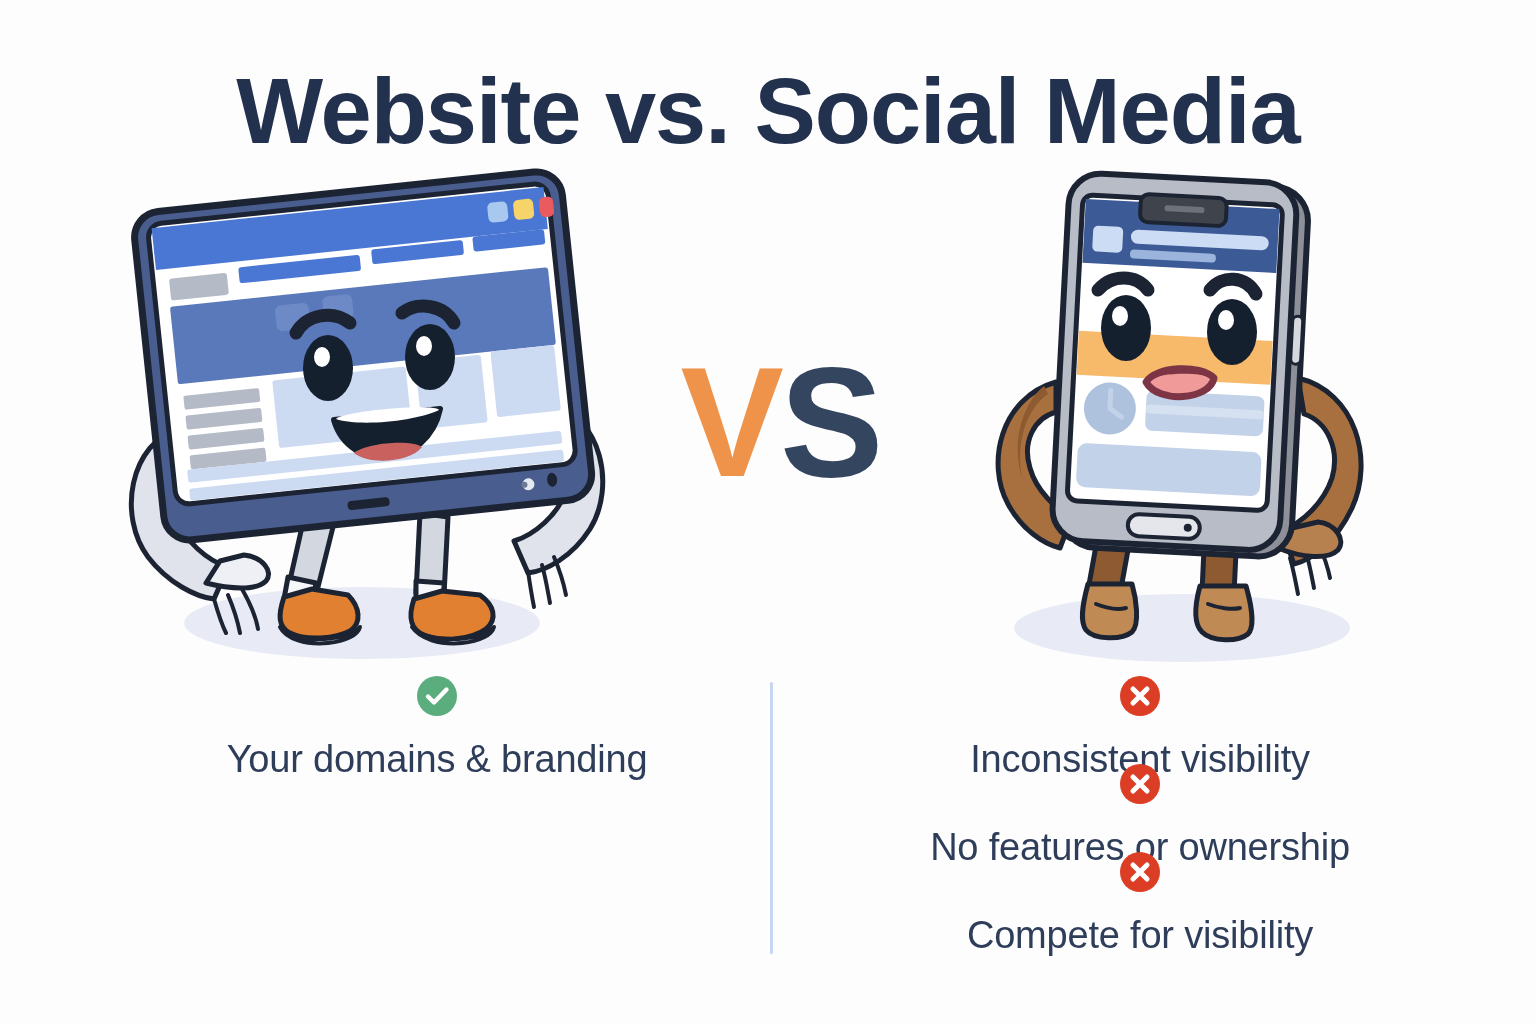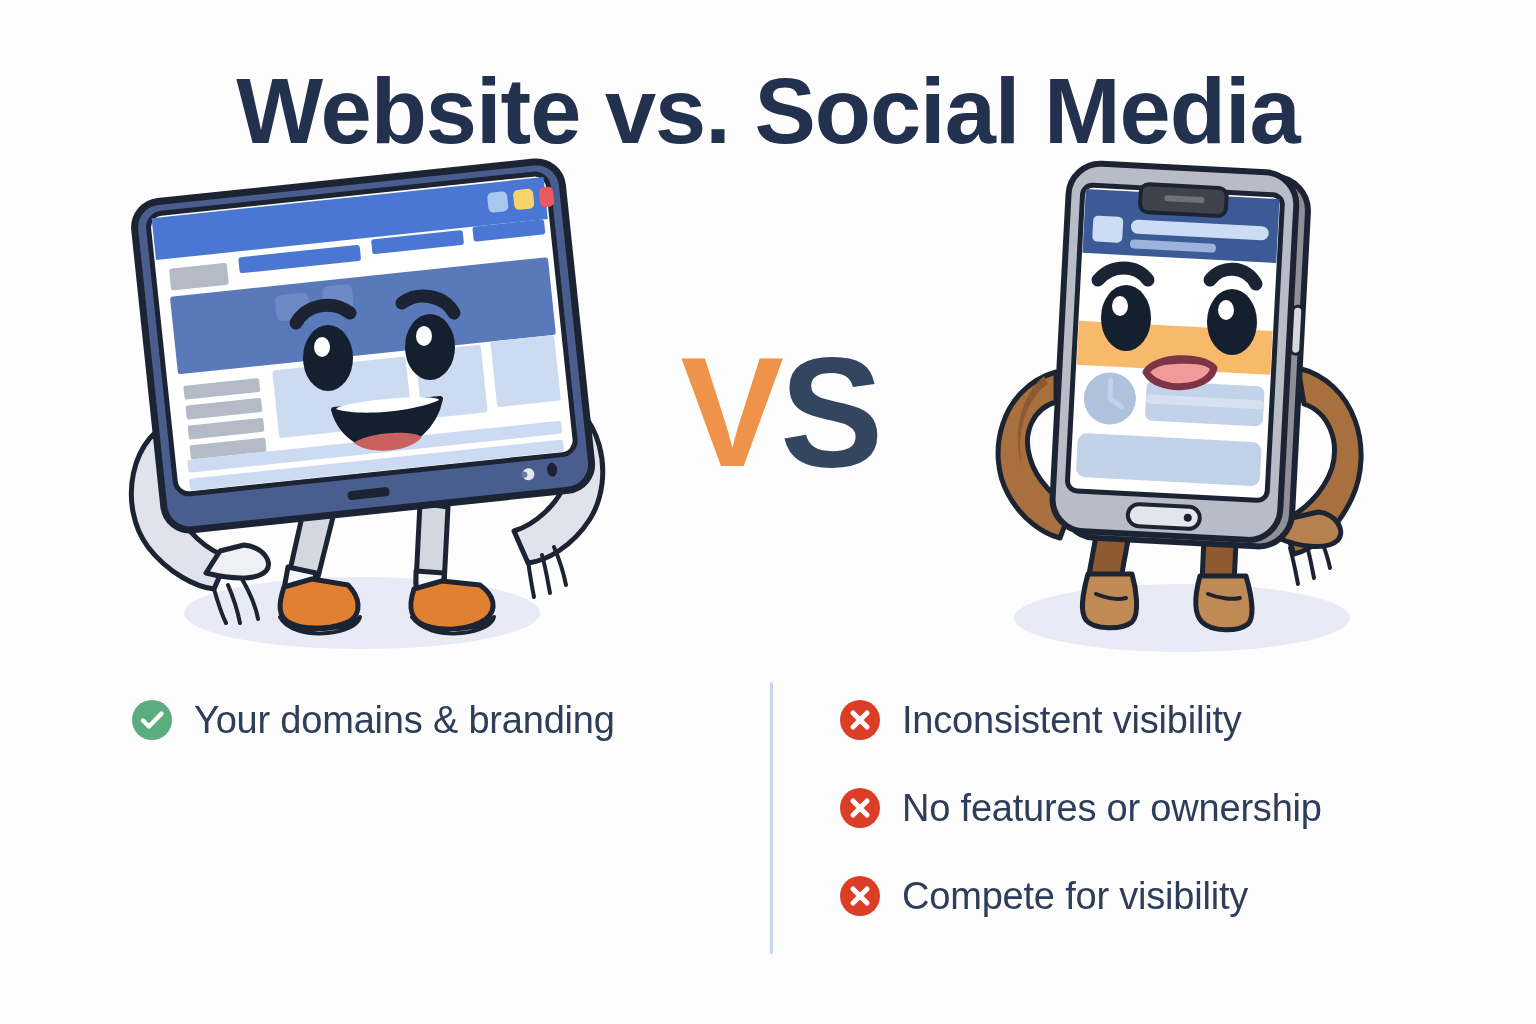--- a/index.html
+++ b/index.html
@@ -19,21 +19,21 @@
     font-weight: bold;
     letter-spacing: -1px;
     color: #22314e;
     line-height: 1.1;
     white-space: nowrap;
     margin-top: 25px;
   }
 
   .stage {
     position: absolute;
-    top: 155px; left: 0; width: 1256px; height: 510px;
+    top: 165px; left: 0; width: 1256px; height: 510px;
   }
 
   .char-left  { position: absolute; left: 110px;  top: 0;  width: 520px; height: 500px; }
   .char-right { position: absolute; left: 960px;  top: -5px; width: 450px; height: 505px; }
 
   .vs-wrap {
     position: absolute;
     left: 660px; top: 180px;
     width: 240px;
     text-align: center;
@@ -59,20 +59,21 @@
   }
   .col { position: absolute; top: 0; }
   .col-left  { left: 132px; width: 610px; }
   .col-right { left: 840px; width: 600px; }
 
   .item {
     display: flex;
     align-items: center;
     height: 88px;
     gap: 22px;
+    flex-direction: column;
   }
   .badge {
     flex: 0 0 auto;
     width: 40px; height: 40px;
     border-radius: 50%;
     position: relative;
   }
   .badge.ok  { background: #5bad7e; }
   .badge.no  { background: #dc3e25; }
   .badge svg { position: absolute; left: 0; top: 0; }

